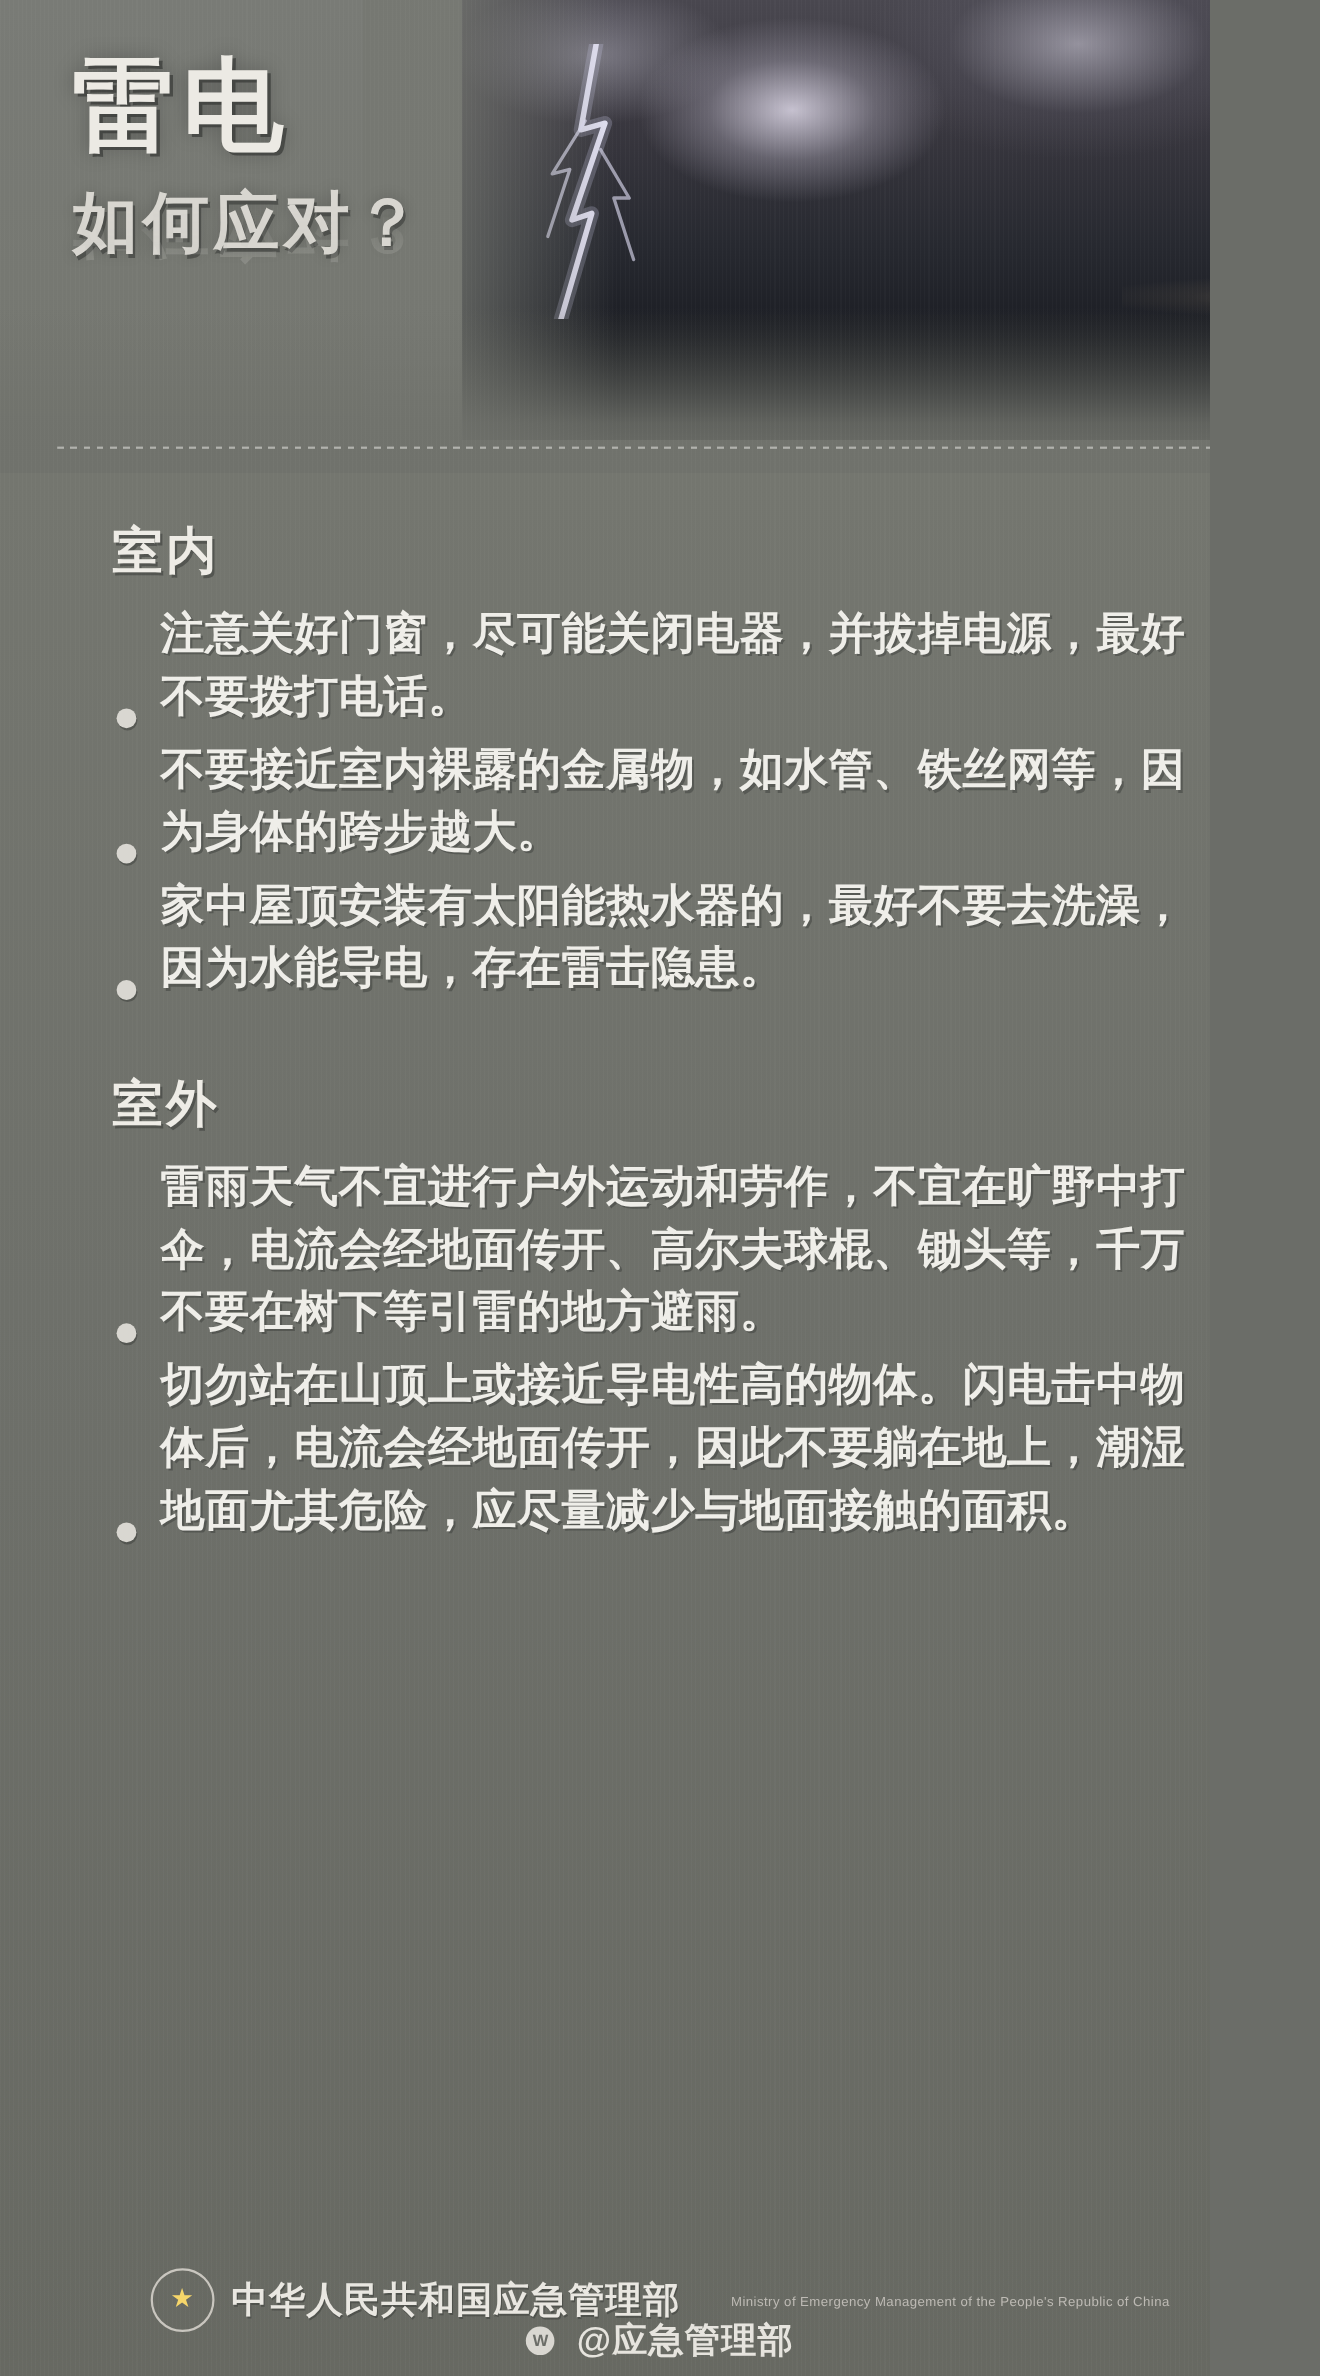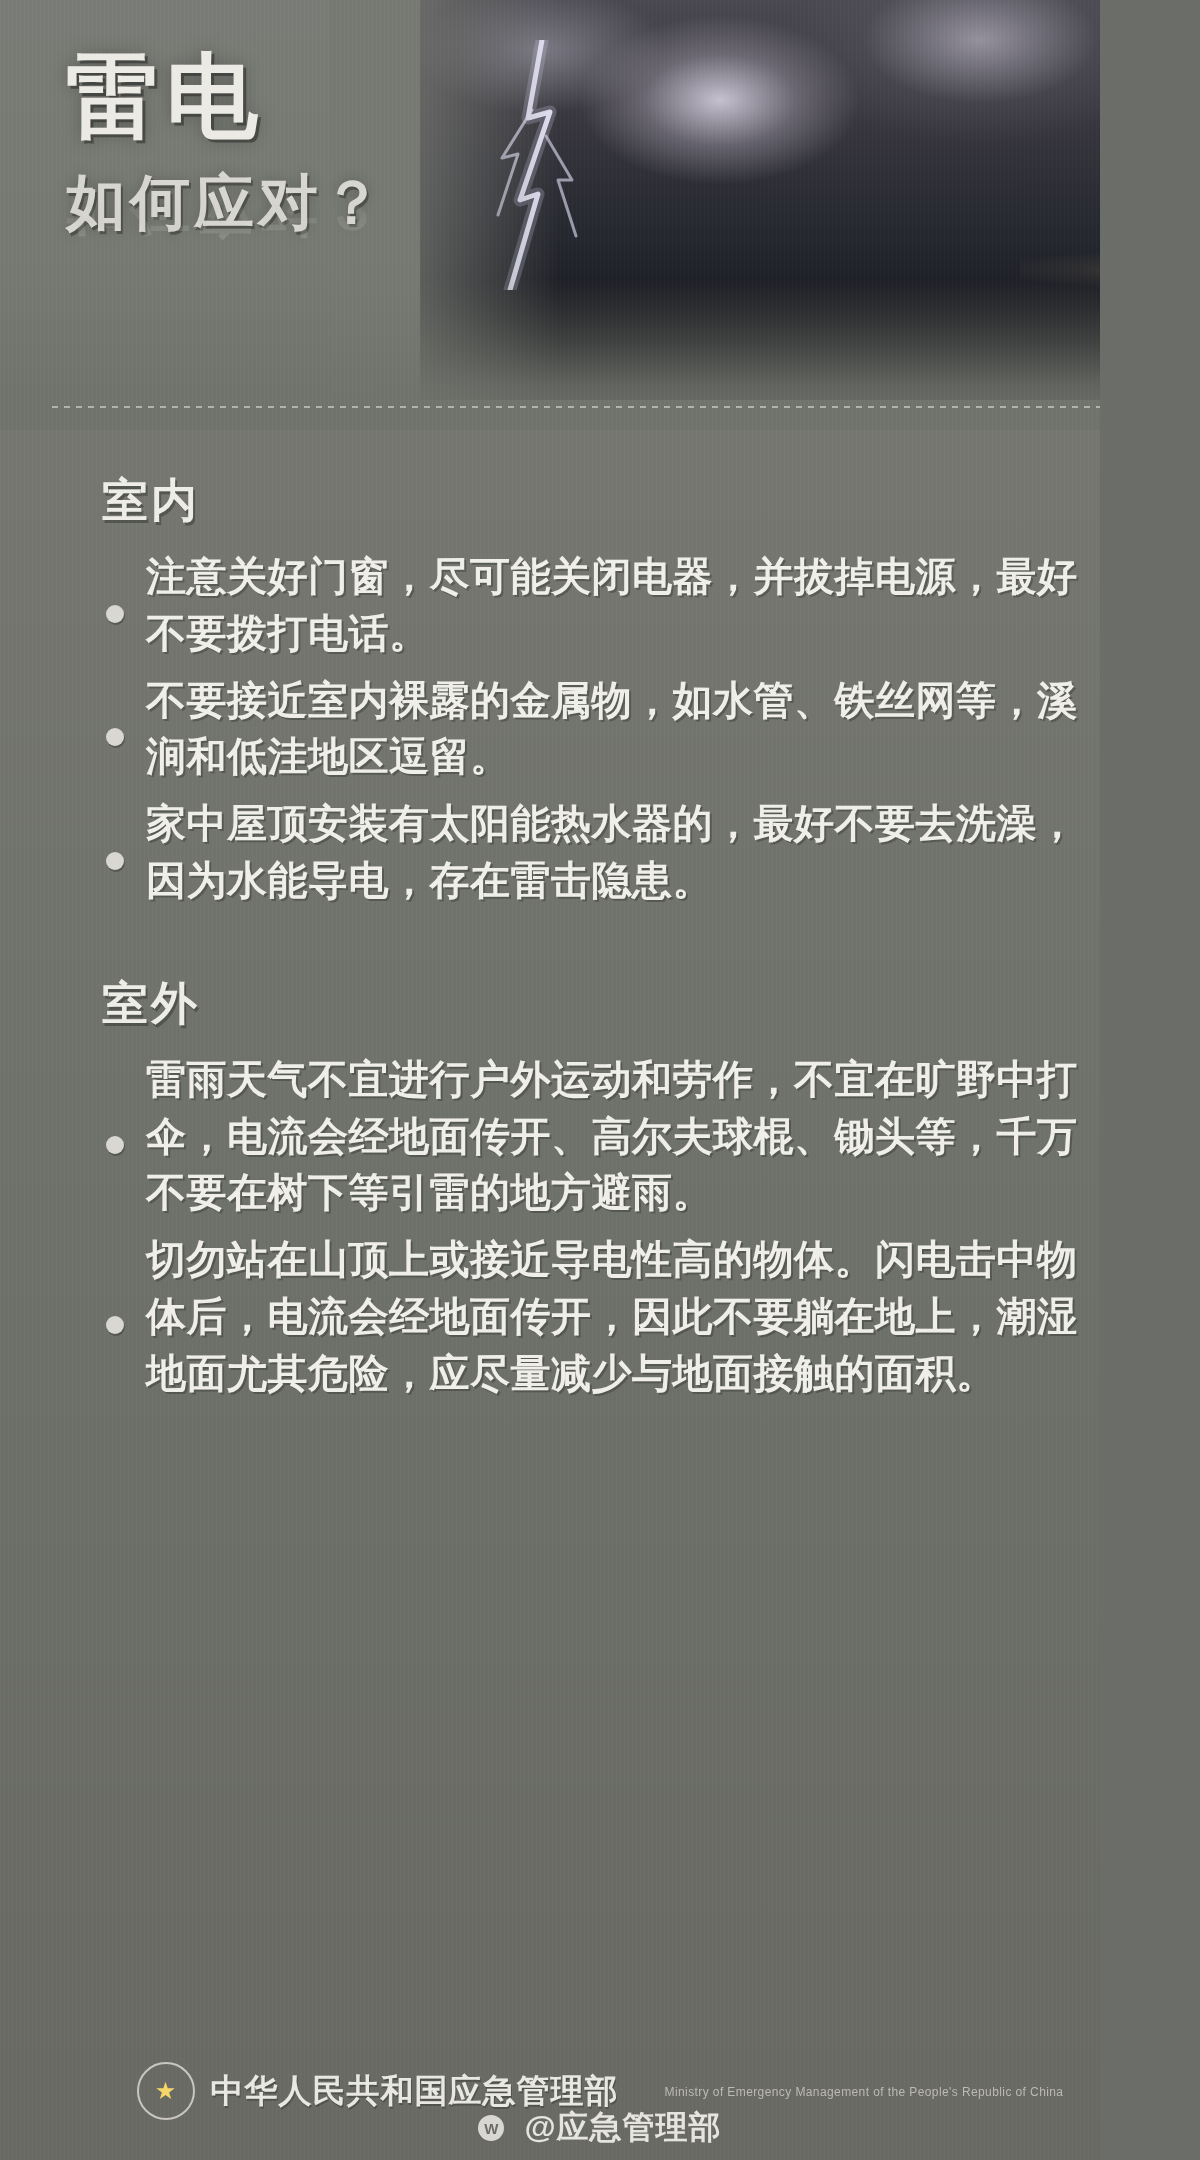--- a/index.html
+++ b/index.html
@@ -167,21 +167,21 @@
     text-shadow: 2px 3px 0 rgba(45,47,45,0.45);
   }
 
   .section + .section .section-title { margin-top: 64px; }
 
   ul.items { list-style: none; }
 
   li.item {
     position: relative;
     display: flex;
-    align-items: center;
+    align-items: flex-end;
     margin-bottom: 10px;
   }
 
   .bullet {
     flex: 0 0 auto;
     width: 18px; height: 18px;
     border-radius: 50%;
     background: #d9d7d1;
     margin: 18px 22px 0 48px;
     box-shadow: 1px 2px 0 rgba(45,47,45,0.4);
@@ -303,21 +303,21 @@
 
     <div class="section">
       <div class="section-title">室内</div>
       <ul class="items">
         <li class="item">
           <span class="bullet"></span>
           <span class="item-text">注意关好门窗，尽可能关闭电器，并拔掉电源，最好不要拨打电话。</span>
         </li>
         <li class="item">
           <span class="bullet"></span>
-          <span class="item-text">不要接近室内裸露的金属物，如水管、铁丝网等，溪涧和低洼地区逗留。</span>
+          <span class="item-text">不要接近室内裸露的金属物，如水管、铁丝网等，因为身体的跨步越大。</span>
         </li>
         <li class="item">
           <span class="bullet"></span>
           <span class="item-text">家中屋顶安装有太阳能热水器的，最好不要去洗澡，因为水能导电，存在雷击隐患。</span>
         </li>
       </ul>
     </div>
 
     <div class="section">
       <div class="section-title">室外</div>

